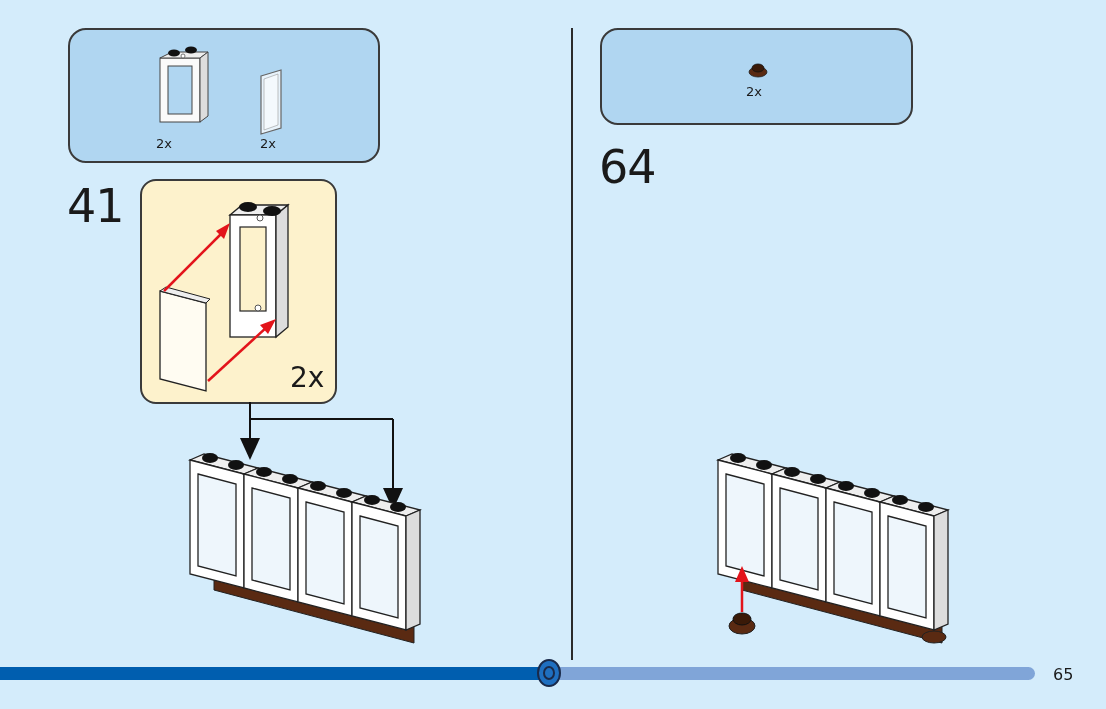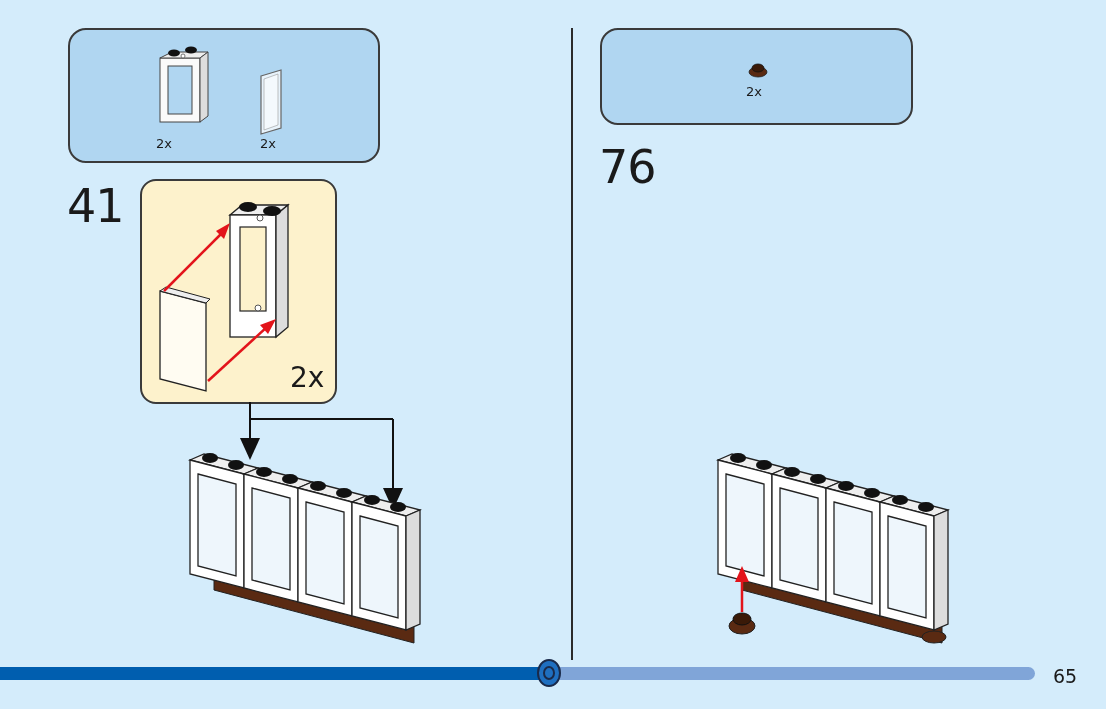--- a/index.html
+++ b/index.html
@@ -17,21 +17,21 @@
   .step-num { position:absolute; font-size:46px; font-weight:400; letter-spacing:-1px; line-height:1; }
   .sub-box {
     position:absolute; background:#fdf2cc; border:2px solid #3a3a3a;
     border-radius:16px; box-sizing:border-box;
   }
   .divider { position:absolute; left:571px; top:28px; width:2px; height:632px; background:#2b2b2b; }
   .bar-dark { position:absolute; left:0; top:667px; width:590px; height:13px; background:#005eaf; }
   .bar-light { position:absolute; left:590px; top:667px; width:445px; height:13px; background:#80a5d8; border-radius:0 7px 7px 0; }
   .bar-marker { position:absolute; left:577px; top:659px; width:24px; height:28px; border-radius:50%; background:#1f6fc0; border:2px solid #1a2a4a; box-sizing:border-box; }
   .bar-marker::after { content:""; position:absolute; left:4px; top:5px; width:12px; height:14px; border-radius:50%; border:2px solid #1a2a4a; box-sizing:border-box; }
-  .page-num { position:absolute; left:1053px; top:665px; font-size:19px; }
+  .page-num { position:absolute; left:1053px; top:665px; font-size:16px; }
   svg { position:absolute; overflow:visible; }
 </style>
 </head>
 <body>
 
 <div class="parts-box" style="left:68px;top:28px;width:312px;height:135px;">
   <svg width="60" height="90" style="left:86px;top:14px;">
     <rect x="4" y="14" width="40" height="64" fill="#fafafa" stroke="#444" stroke-width="1"></rect>
     <polygon points="4,14 16,8 52,8 44,14" fill="#eee" stroke="#444" stroke-width="1"></polygon>
     <polygon points="44,14 52,8 52,72 44,78" fill="#ddd" stroke="#444" stroke-width="1"></polygon>
@@ -119,21 +119,21 @@
 <div class="divider"></div>
 
 <div class="parts-box" style="left:600px;top:28px;width:313px;height:97px;">
   <svg width="24" height="20" style="left:145px;top:30px;">
     <ellipse cx="11" cy="12" rx="9" ry="5" fill="#5a2a12" stroke="#222" stroke-width="0.8"></ellipse>
     <ellipse cx="11" cy="8" rx="6" ry="4" fill="#3a1a08" stroke="#111" stroke-width="0.8"></ellipse>
   </svg>
   <span class="qty" style="left:144px;top:54px;">2x</span>
 </div>
 
-<div class="step-num" style="left:599px;top:144px;">76</div>
+<div class="step-num" style="left:599px;top:144px;">64</div>
 
 <svg width="270" height="220" style="left:712px;top:448px;">
   <polygon points="30,125 230,178 230,195 30,142" fill="#5a2a12" stroke="#222" stroke-width="1"></polygon>
   <g stroke="#222" stroke-width="1.3">
     <polygon points="6,12 20,6 74,20 60,26" fill="#eee"></polygon>
     <polygon points="6,12 60,26 60,140 6,126" fill="#fff"></polygon>
     <polygon points="14,26 52,36 52,128 14,118" fill="#eef6fc"></polygon>
     <polygon points="60,26 74,20 128,34 114,40" fill="#eee"></polygon>
     <polygon points="60,26 114,40 114,154 60,140" fill="#fff"></polygon>
     <polygon points="68,40 106,50 106,142 68,132" fill="#eef6fc"></polygon>

